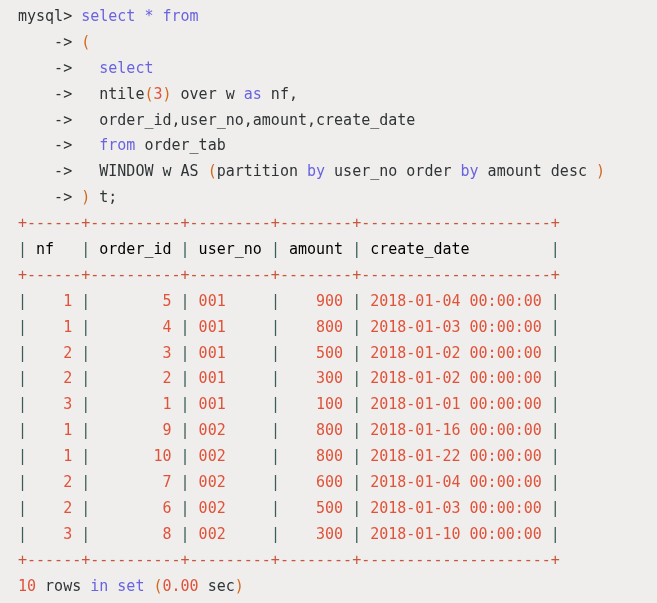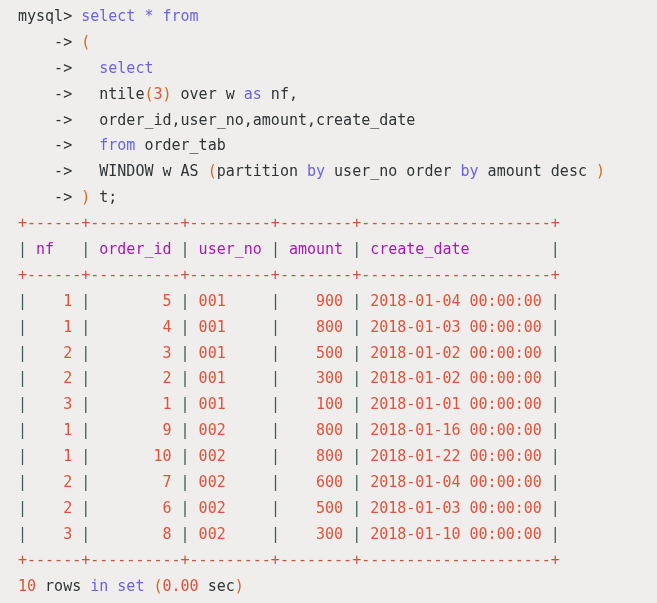--- a/index.html
+++ b/index.html
@@ -29,18 +29,18 @@
     height: 25.9px;
   }
   
   .plain  { color: #2f3436; }
   .kw     { color: #6a63e0; }
   .num    { color: #e0533a; }
   .punc   { color: #d2691e; }
   .bar    { color: #3a5d5a; }
   .border { color: #c9553d; }
   .val    { color: #e0533a; }
-  .hdr    { color: #a21caf; }
+  .hdr    { color: #000000; }
 </style>
 </head>
 <body>
 
 <div id="terminal"><div class="line"><span class="plain">mysql&gt;</span><span class="plain"> </span><span class="kw">select</span><span class="plain"> </span><span class="kw">*</span><span class="plain"> </span><span class="kw">from</span></div><div class="line"><span class="plain">    -&gt;</span><span class="plain"> </span><span class="punc">(</span></div><div class="line"><span class="plain">    -&gt;</span><span class="plain">   </span><span class="kw">select</span></div><div class="line"><span class="plain">    -&gt;</span><span class="plain">   ntile</span><span class="punc">(</span><span class="num">3</span><span class="punc">)</span><span class="plain"> over w </span><span class="kw">as</span><span class="plain"> nf,</span></div><div class="line"><span class="plain">    -&gt;</span><span class="plain">   order_id,user_no,amount,create_date</span></div><div class="line"><span class="plain">    -&gt;</span><span class="plain">   </span><span class="kw">from</span><span class="plain"> order_tab</span></div><div class="line"><span class="plain">    -&gt;</span><span class="plain">   WINDOW w AS </span><span class="punc">(</span><span class="plain">partition </span><span class="kw">by</span><span class="plain"> user_no order </span><span class="kw">by</span><span class="plain"> amount desc </span><span class="punc">)</span></div><div class="line"><span class="plain">    -&gt;</span><span class="plain"> </span><span class="punc">)</span><span class="plain"> t;</span></div><div class="line"><span class="border">+------+----------+---------+--------+---------------------+</span></div><div class="line"><span class="bar">|</span><span class="hdr"> nf   </span><span class="bar">|</span><span class="hdr"> order_id </span><span class="bar">|</span><span class="hdr"> user_no </span><span class="bar">|</span><span class="hdr"> amount </span><span class="bar">|</span><span class="hdr"> create_date         </span><span class="bar">|</span></div><div class="line"><span class="border">+------+----------+---------+--------+---------------------+</span></div><div class="line"><span class="bar">|</span><span class="val">    1 </span><span class="bar">|</span><span class="val">        5 </span><span class="bar">|</span><span class="val"> 001     </span><span class="bar">|</span><span class="val">    900 </span><span class="bar">|</span><span class="val"> 2018-01-04 00:00:00 </span><span class="bar">|</span></div><div class="line"><span class="bar">|</span><span class="val">    1 </span><span class="bar">|</span><span class="val">        4 </span><span class="bar">|</span><span class="val"> 001     </span><span class="bar">|</span><span class="val">    800 </span><span class="bar">|</span><span class="val"> 2018-01-03 00:00:00 </span><span class="bar">|</span></div><div class="line"><span class="bar">|</span><span class="val">    2 </span><span class="bar">|</span><span class="val">        3 </span><span class="bar">|</span><span class="val"> 001     </span><span class="bar">|</span><span class="val">    500 </span><span class="bar">|</span><span class="val"> 2018-01-02 00:00:00 </span><span class="bar">|</span></div><div class="line"><span class="bar">|</span><span class="val">    2 </span><span class="bar">|</span><span class="val">        2 </span><span class="bar">|</span><span class="val"> 001     </span><span class="bar">|</span><span class="val">    300 </span><span class="bar">|</span><span class="val"> 2018-01-02 00:00:00 </span><span class="bar">|</span></div><div class="line"><span class="bar">|</span><span class="val">    3 </span><span class="bar">|</span><span class="val">        1 </span><span class="bar">|</span><span class="val"> 001     </span><span class="bar">|</span><span class="val">    100 </span><span class="bar">|</span><span class="val"> 2018-01-01 00:00:00 </span><span class="bar">|</span></div><div class="line"><span class="bar">|</span><span class="val">    1 </span><span class="bar">|</span><span class="val">        9 </span><span class="bar">|</span><span class="val"> 002     </span><span class="bar">|</span><span class="val">    800 </span><span class="bar">|</span><span class="val"> 2018-01-16 00:00:00 </span><span class="bar">|</span></div><div class="line"><span class="bar">|</span><span class="val">    1 </span><span class="bar">|</span><span class="val">       10 </span><span class="bar">|</span><span class="val"> 002     </span><span class="bar">|</span><span class="val">    800 </span><span class="bar">|</span><span class="val"> 2018-01-22 00:00:00 </span><span class="bar">|</span></div><div class="line"><span class="bar">|</span><span class="val">    2 </span><span class="bar">|</span><span class="val">        7 </span><span class="bar">|</span><span class="val"> 002     </span><span class="bar">|</span><span class="val">    600 </span><span class="bar">|</span><span class="val"> 2018-01-04 00:00:00 </span><span class="bar">|</span></div><div class="line"><span class="bar">|</span><span class="val">    2 </span><span class="bar">|</span><span class="val">        6 </span><span class="bar">|</span><span class="val"> 002     </span><span class="bar">|</span><span class="val">    500 </span><span class="bar">|</span><span class="val"> 2018-01-03 00:00:00 </span><span class="bar">|</span></div><div class="line"><span class="bar">|</span><span class="val">    3 </span><span class="bar">|</span><span class="val">        8 </span><span class="bar">|</span><span class="val"> 002     </span><span class="bar">|</span><span class="val">    300 </span><span class="bar">|</span><span class="val"> 2018-01-10 00:00:00 </span><span class="bar">|</span></div><div class="line"><span class="border">+------+----------+---------+--------+---------------------+</span></div><div class="line"><span class="num">10</span><span class="plain"> </span><span class="plain">rows</span><span class="plain"> </span><span class="kw">in set</span><span class="plain"> </span><span class="punc">(</span><span class="num">0.00</span><span class="plain"> </span><span class="plain">sec</span><span class="punc">)</span></div></div>
 
 </body></html>

